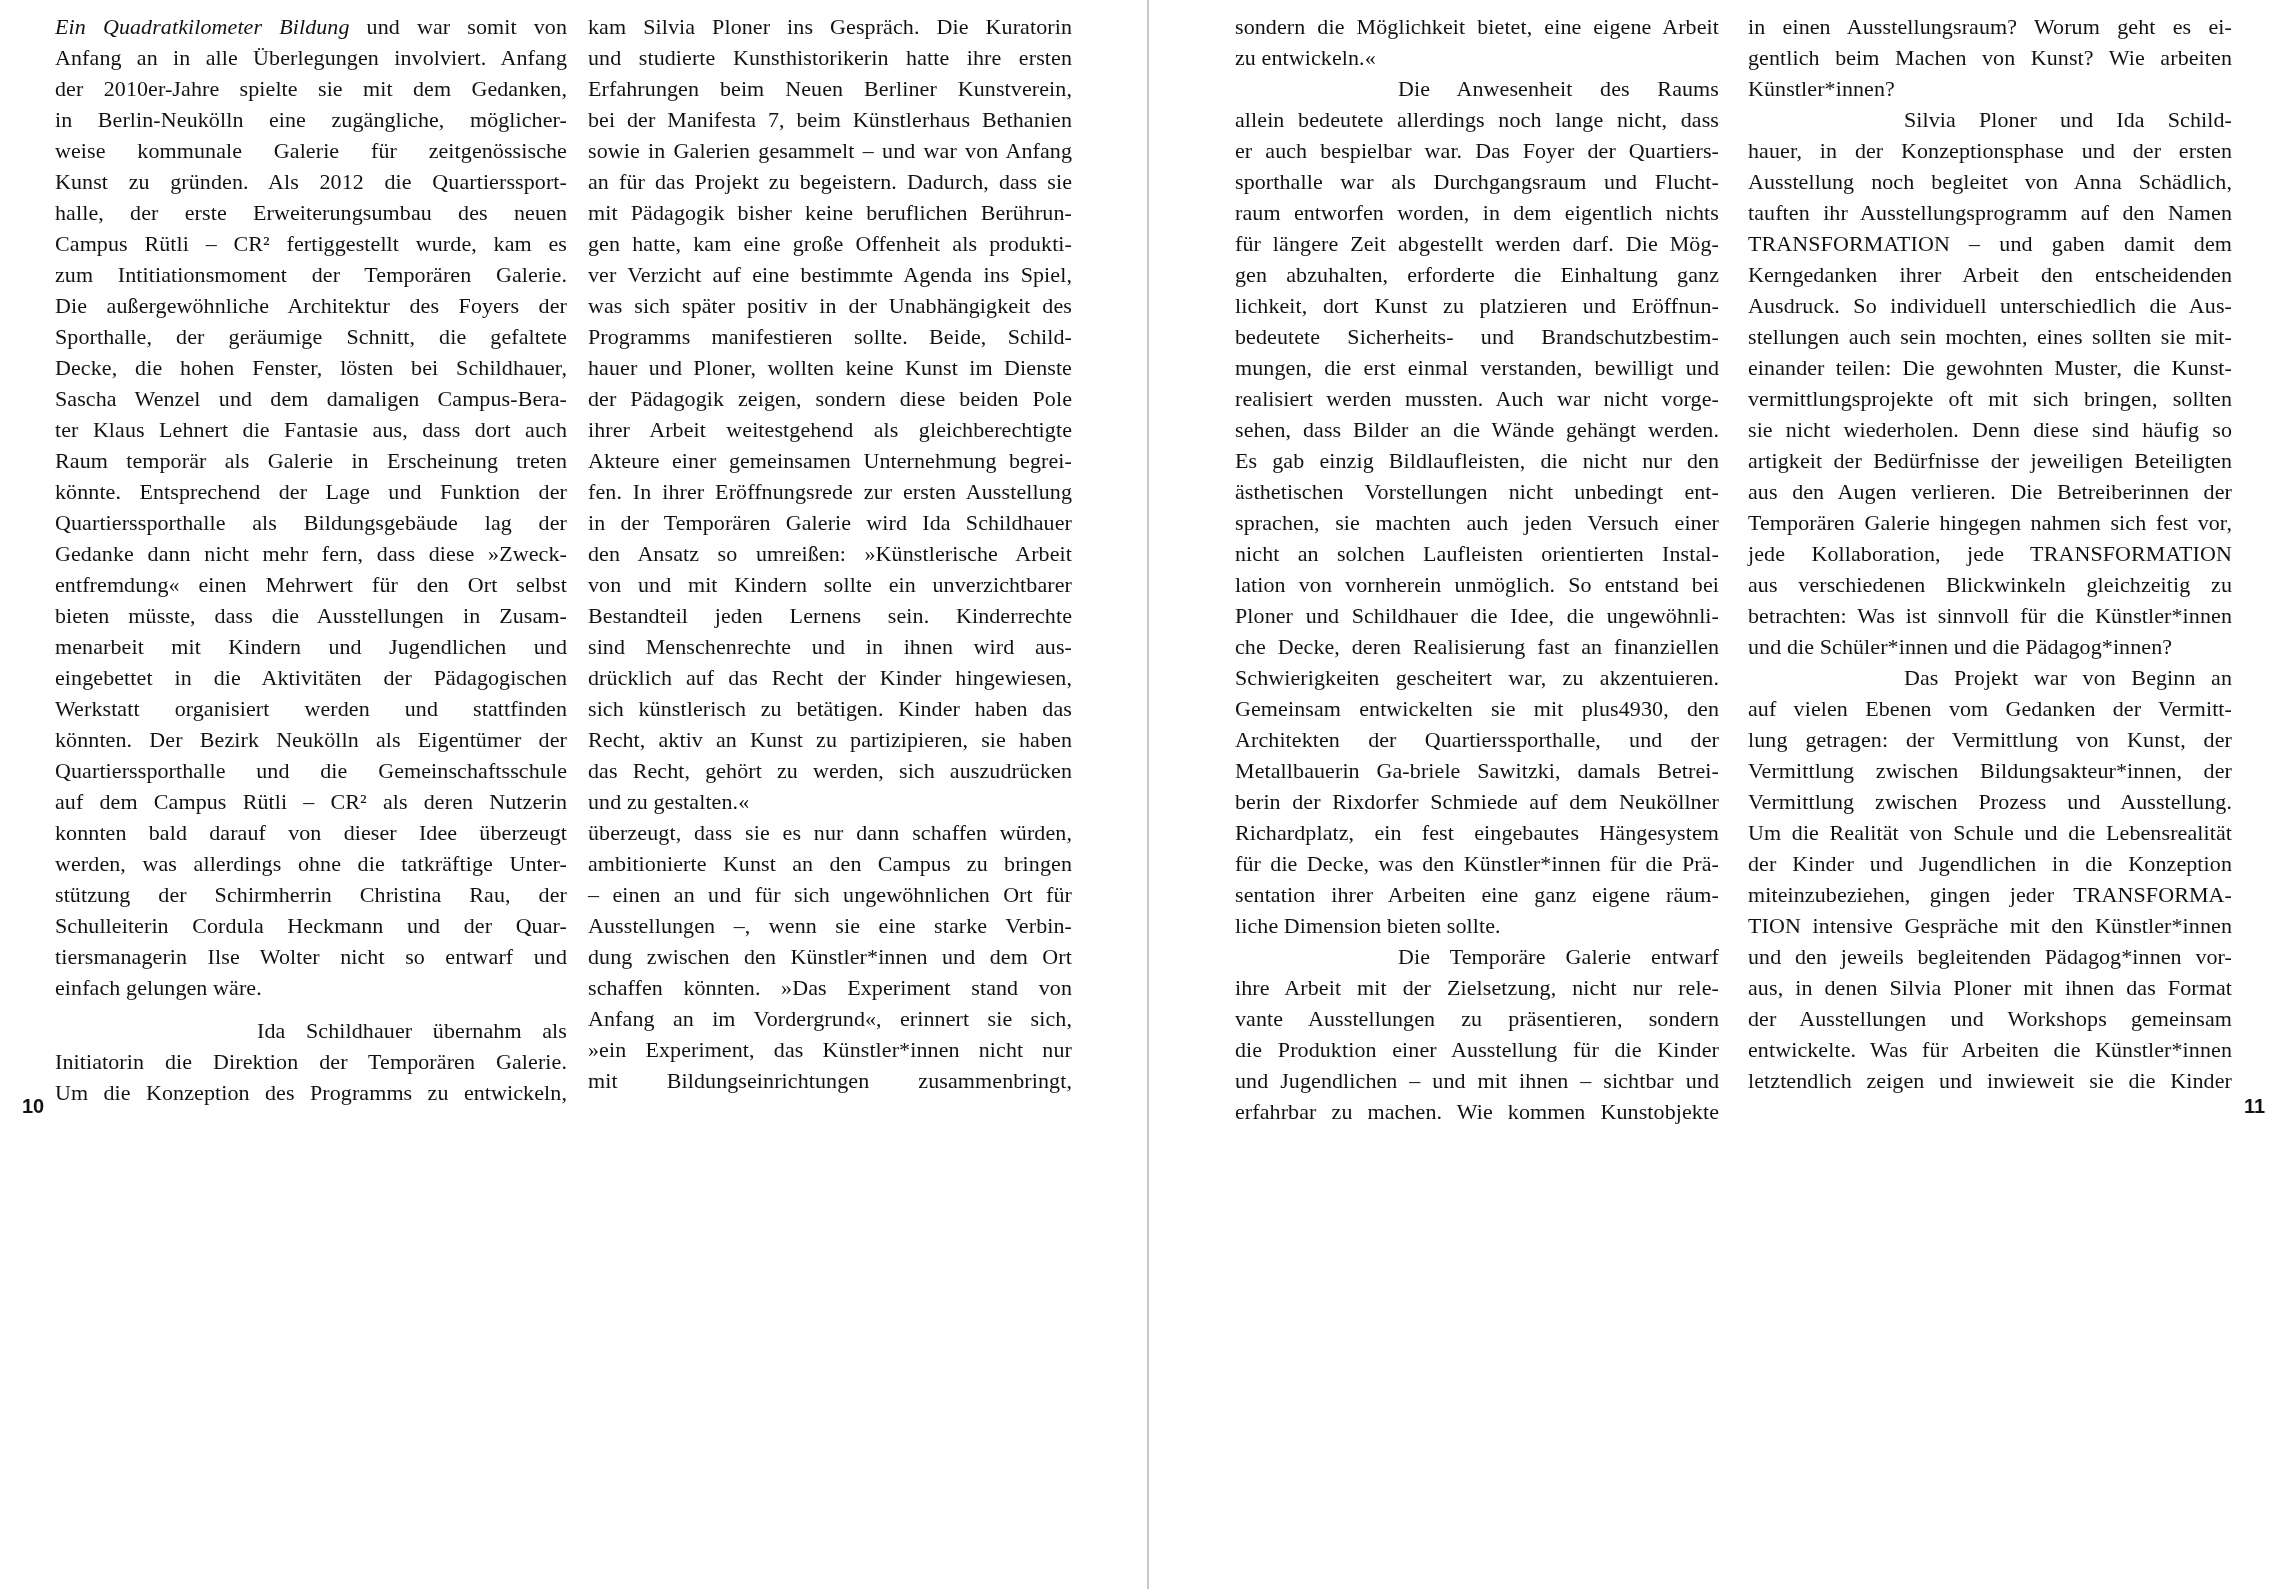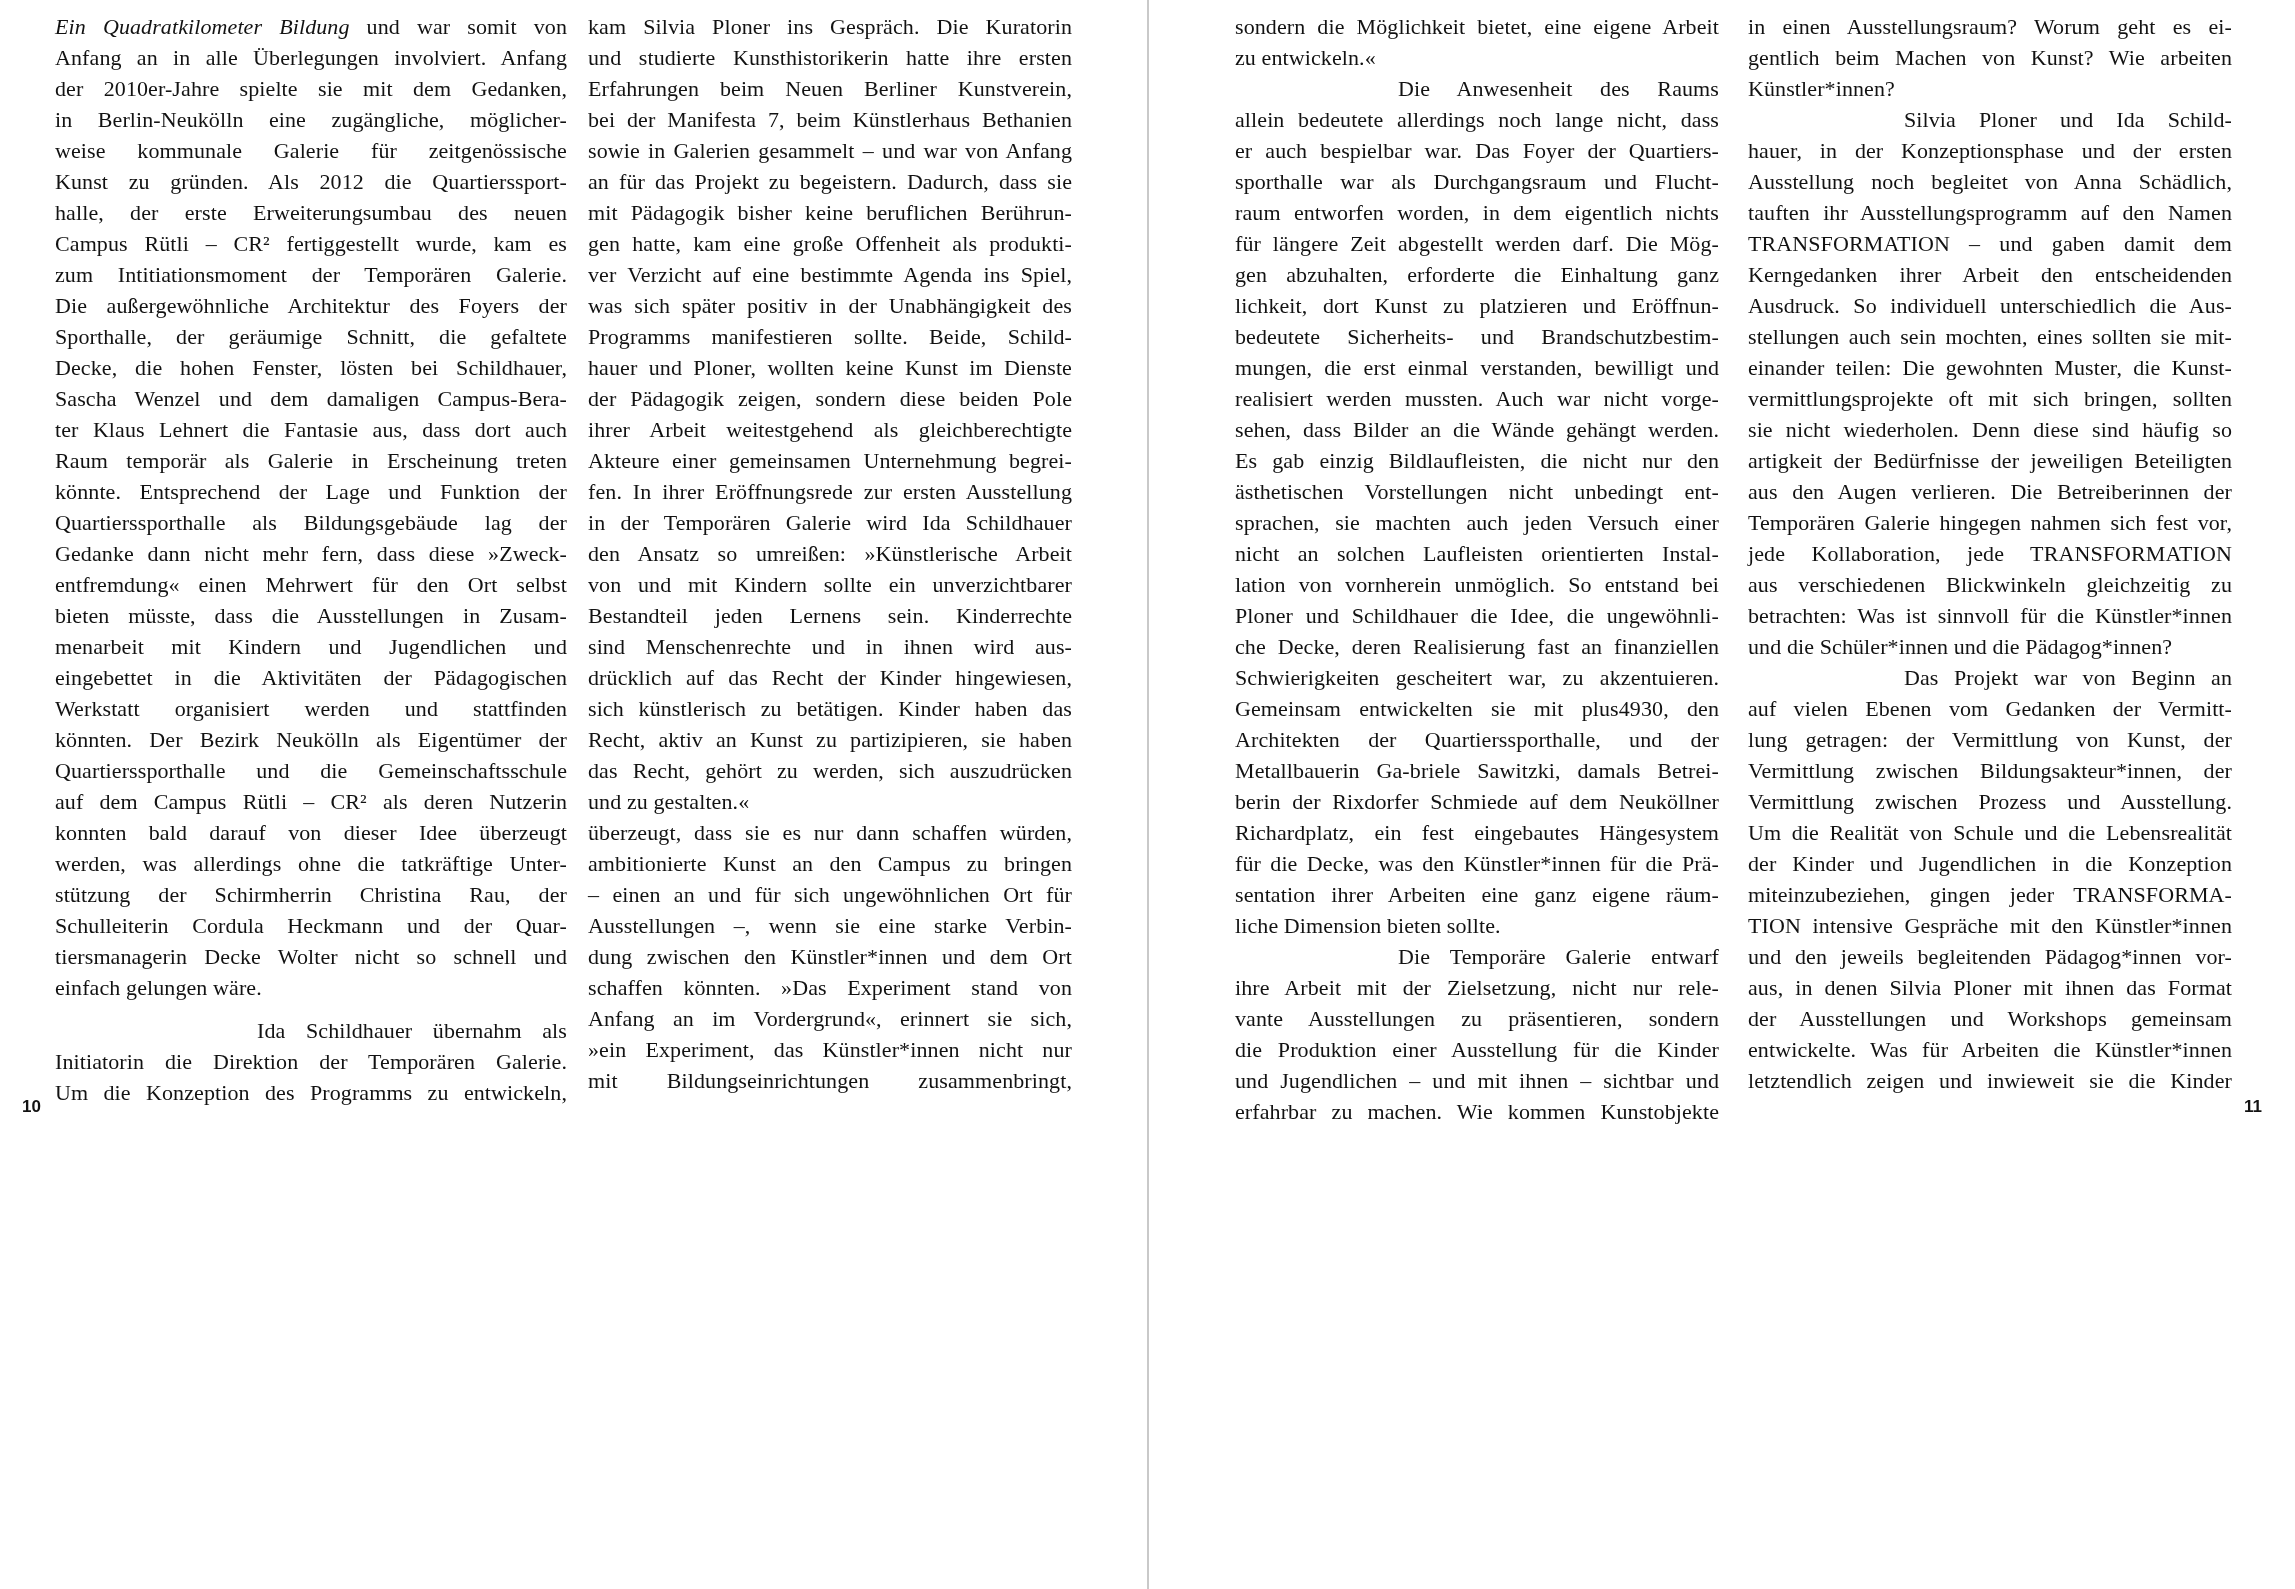--- a/index.html
+++ b/index.html
@@ -39,21 +39,21 @@
     white-space: normal;
     overflow: visible;
   }
   .line.end { text-align-last: left; }
   .line em { font-style: italic; }
   .page-number {
     position: absolute;
     top: 1091px;
     line-height: 31px;
     font-family: "Liberation Sans", "DejaVu Sans", sans-serif;
-    font-size: 17px;
+    font-size: 20px;
     font-weight: 600;
     color: var(--ink, #121212);
   }
   .page-number.left  { left: 22px; }
   .page-number.right { left: 2244px; }
 </style>
 </head>
 <body>
 
 <div class="spread" style="--paper: #ffffff; --ink: #121212; --divider: #c9c9c9;">
@@ -85,21 +85,21 @@
       <div class="line">menarbeit mit Kindern und Jugendlichen und</div>
       <div class="line">eingebettet in die Aktivitäten der Pädagogischen</div>
       <div class="line">Werkstatt organisiert werden und stattfinden</div>
       <div class="line">könnten. Der Bezirk Neukölln als Eigentümer der</div>
       <div class="line">Quartierssporthalle und die Gemeinschaftsschule</div>
       <div class="line">auf dem Campus Rütli – CR² als deren Nutzerin</div>
       <div class="line">konnten bald darauf von dieser Idee überzeugt</div>
       <div class="line">werden, was allerdings ohne die tatkräftige Unter-</div>
       <div class="line">stützung der Schirmherrin Christina Rau, der</div>
       <div class="line">Schulleiterin Cordula Heckmann und der Quar-</div>
-      <div class="line">tiersmanagerin Decke Wolter nicht so schnell und</div>
+      <div class="line">tiersmanagerin Ilse Wolter nicht so entwarf und</div>
       <div class="line end">einfach gelungen wäre.</div>
       <div class="line" style="padding-left: 202px; margin-top: 12px;">Ida Schildhauer übernahm als</div>
       <div class="line">Initiatorin die Direktion der Temporären Galerie.</div>
       <div class="line">Um die Konzeption des Programms zu entwickeln,</div>
     </div>
 
   <div class="text-column col-2">
       <div class="line">kam Silvia Ploner ins Gespräch. Die Kuratorin</div>
       <div class="line">und studierte Kunsthistorikerin hatte ihre ersten</div>
       <div class="line">Erfahrungen beim Neuen Berliner Kunstverein,</div>

